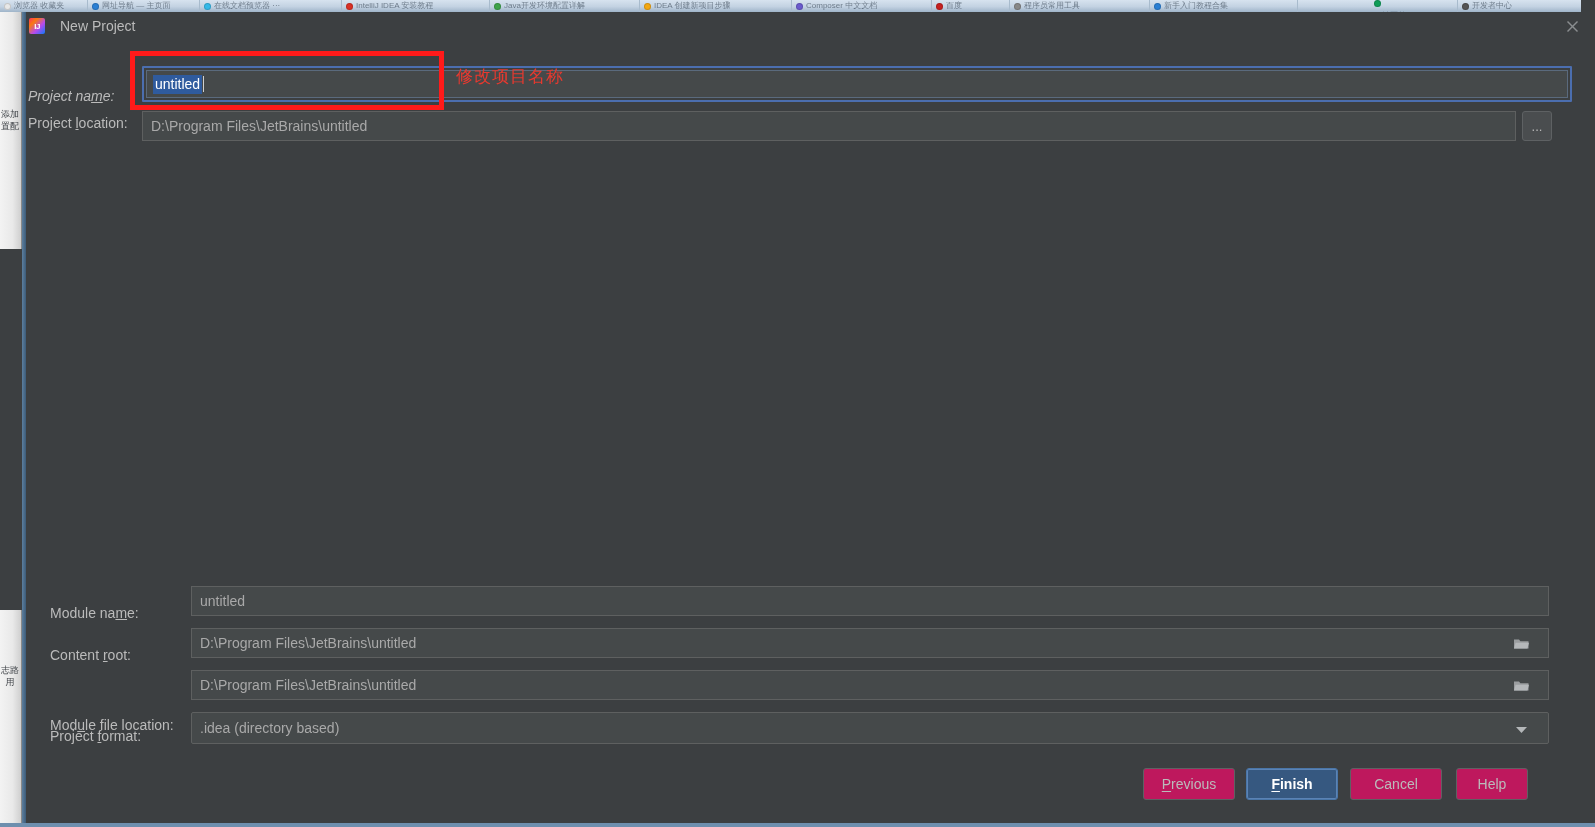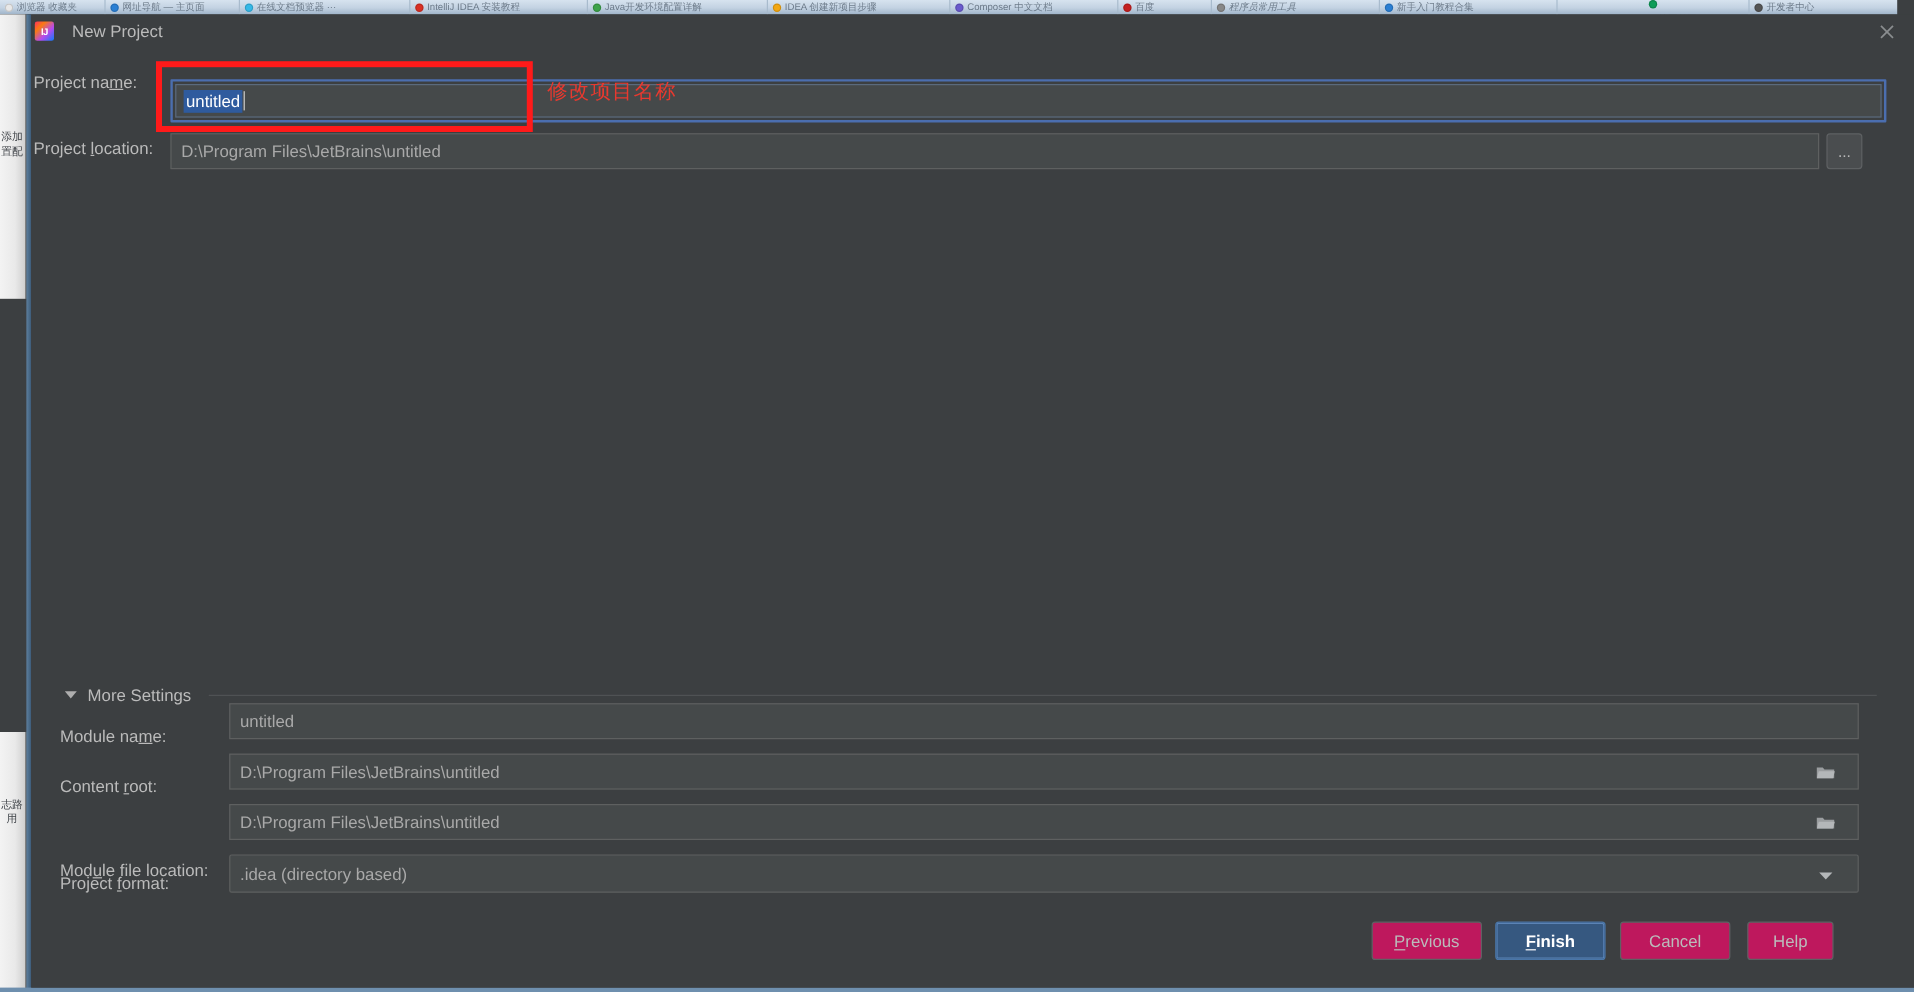--- a/index.html
+++ b/index.html
@@ -358,21 +358,21 @@
         <span class="bg-tab-label">IDEA 创建新项目步骤</span>
       </div>
       <div class="bg-tab" style="left: 792px; width: 140px;">
         <span class="bg-favicon" style="background: rgb(106, 90, 205);"></span>
         <span class="bg-tab-label">Composer 中文文档</span>
       </div>
       <div class="bg-tab" style="left: 932px; width: 78px;">
         <span class="bg-favicon" style="background: rgb(197, 32, 32);"></span>
         <span class="bg-tab-label">百度</span>
       </div>
-      <div class="bg-tab" style="left: 1010px; width: 140px; font-style: italic;">
+      <div class="bg-tab" style="left: 1010px; width: 140px;">
         <span class="bg-favicon" style="background: rgb(136, 136, 136);"></span>
         <span class="bg-tab-label">程序员常用工具</span>
       </div>
       <div class="bg-tab" style="left: 1150px; width: 148px;">
         <span class="bg-favicon" style="background: rgb(42, 127, 212);"></span>
         <span class="bg-tab-label">新手入门教程合集</span>
       </div>
       <div class="bg-tab" style="left: 1298px; width: 160px; flex-direction: column;">
         <span class="bg-favicon" style="background: rgb(15, 157, 88);"></span>
         <span class="bg-tab-label">community 社区首页</span>
@@ -399,21 +399,21 @@
       <div class="ij-logo"></div>
       <div class="title-text">New Project</div>
       <div class="close-btn">
         <svg width="15" height="15" viewBox="0 0 15 15" aria-hidden="true">
           <line x1="2.5" y1="2.5" x2="12.5" y2="12.5" stroke="#8a8d8f" stroke-width="1.4"></line>
           <line x1="12.5" y1="2.5" x2="2.5" y2="12.5" stroke="#8a8d8f" stroke-width="1.4"></line>
         </svg>
       </div>
     </div>
 
-    <div class="row" style="left:2px; top:48px;">
+    <div class="row" style="left:2px; top:76px;font-style:italic;">
       <span class="lbl"><span>Project na</span><u>m</u><span>e:</span></span>
     </div>
 
     <div id="name-row-wrap">
       <div id="project-name-field">
         <span class="sel-text">untitled</span>
           <span class="caret"></span>
       </div>
     </div>
 
@@ -425,25 +425,20 @@
     </div>
 
     <div class="field readonly" style="position:absolute; left:116px; top:99px; width:1374px; height:30px;">
       <span>D:\Program Files\JetBrains\untitled</span>
     </div>
 
     <div class="browse-btn" style="position:absolute; left:1496px; top:99px; width:30px; height:30px;">
       <span>...</span>
     </div>
 
-    <div id="more-settings-header">
-      <span class="tri"></span>
-      <span class="ms-label"><span>More Settings</span></span>
-      <span class="ms-rule"></span>
-    </div>
 
     <div class="row" style="left:24px; top:593px;">
       <span class="lbl"><span>Module na</span><u>m</u><span>e:</span></span>
     </div>
     <div class="field readonly" style="position:absolute; left:165px; top:574px; width:1358px; height:30px; top:574px;">
       <span>untitled</span>
     </div>
 
     <div class="row" style="left:24px; top:635px;">
       <span class="lbl"><span>Content </span><u>r</u><span>oot:</span></span>

